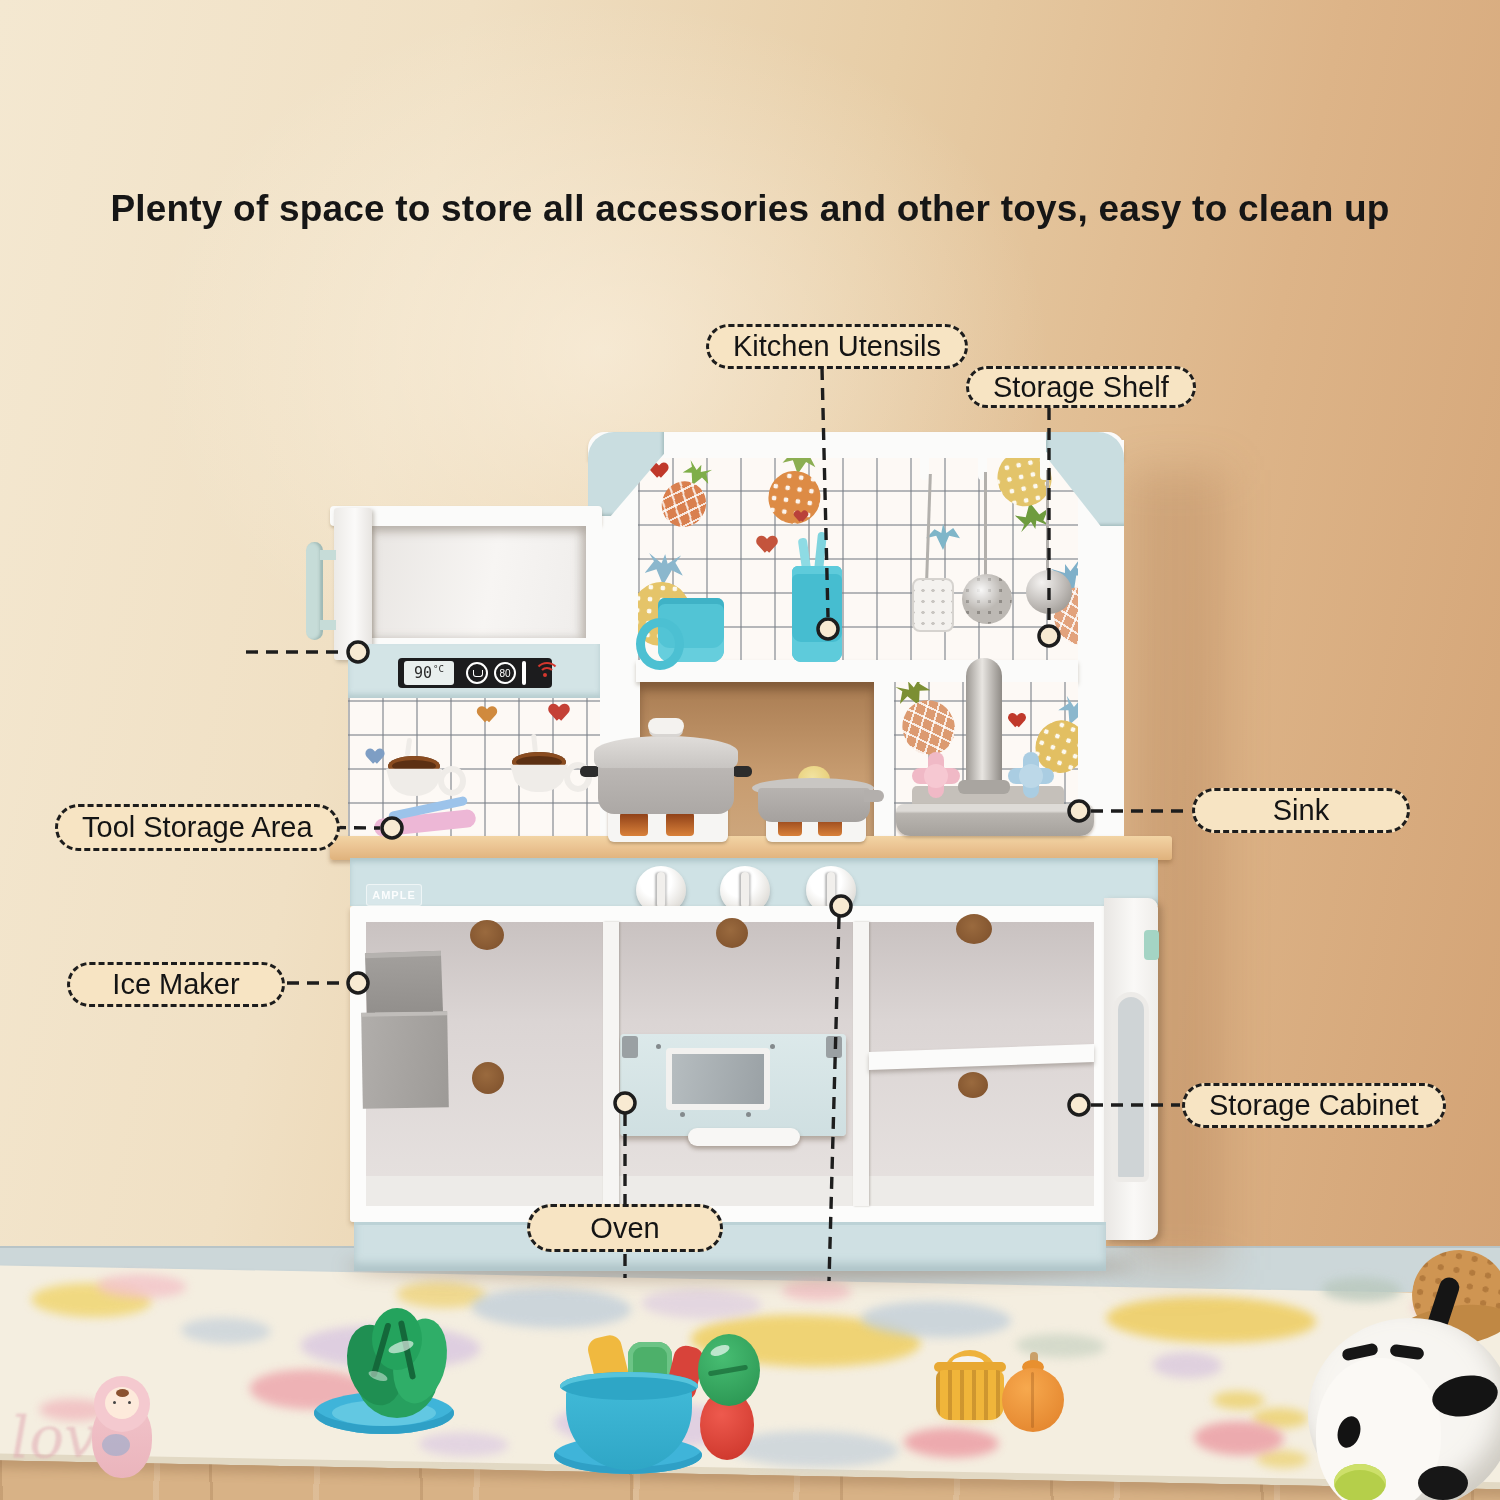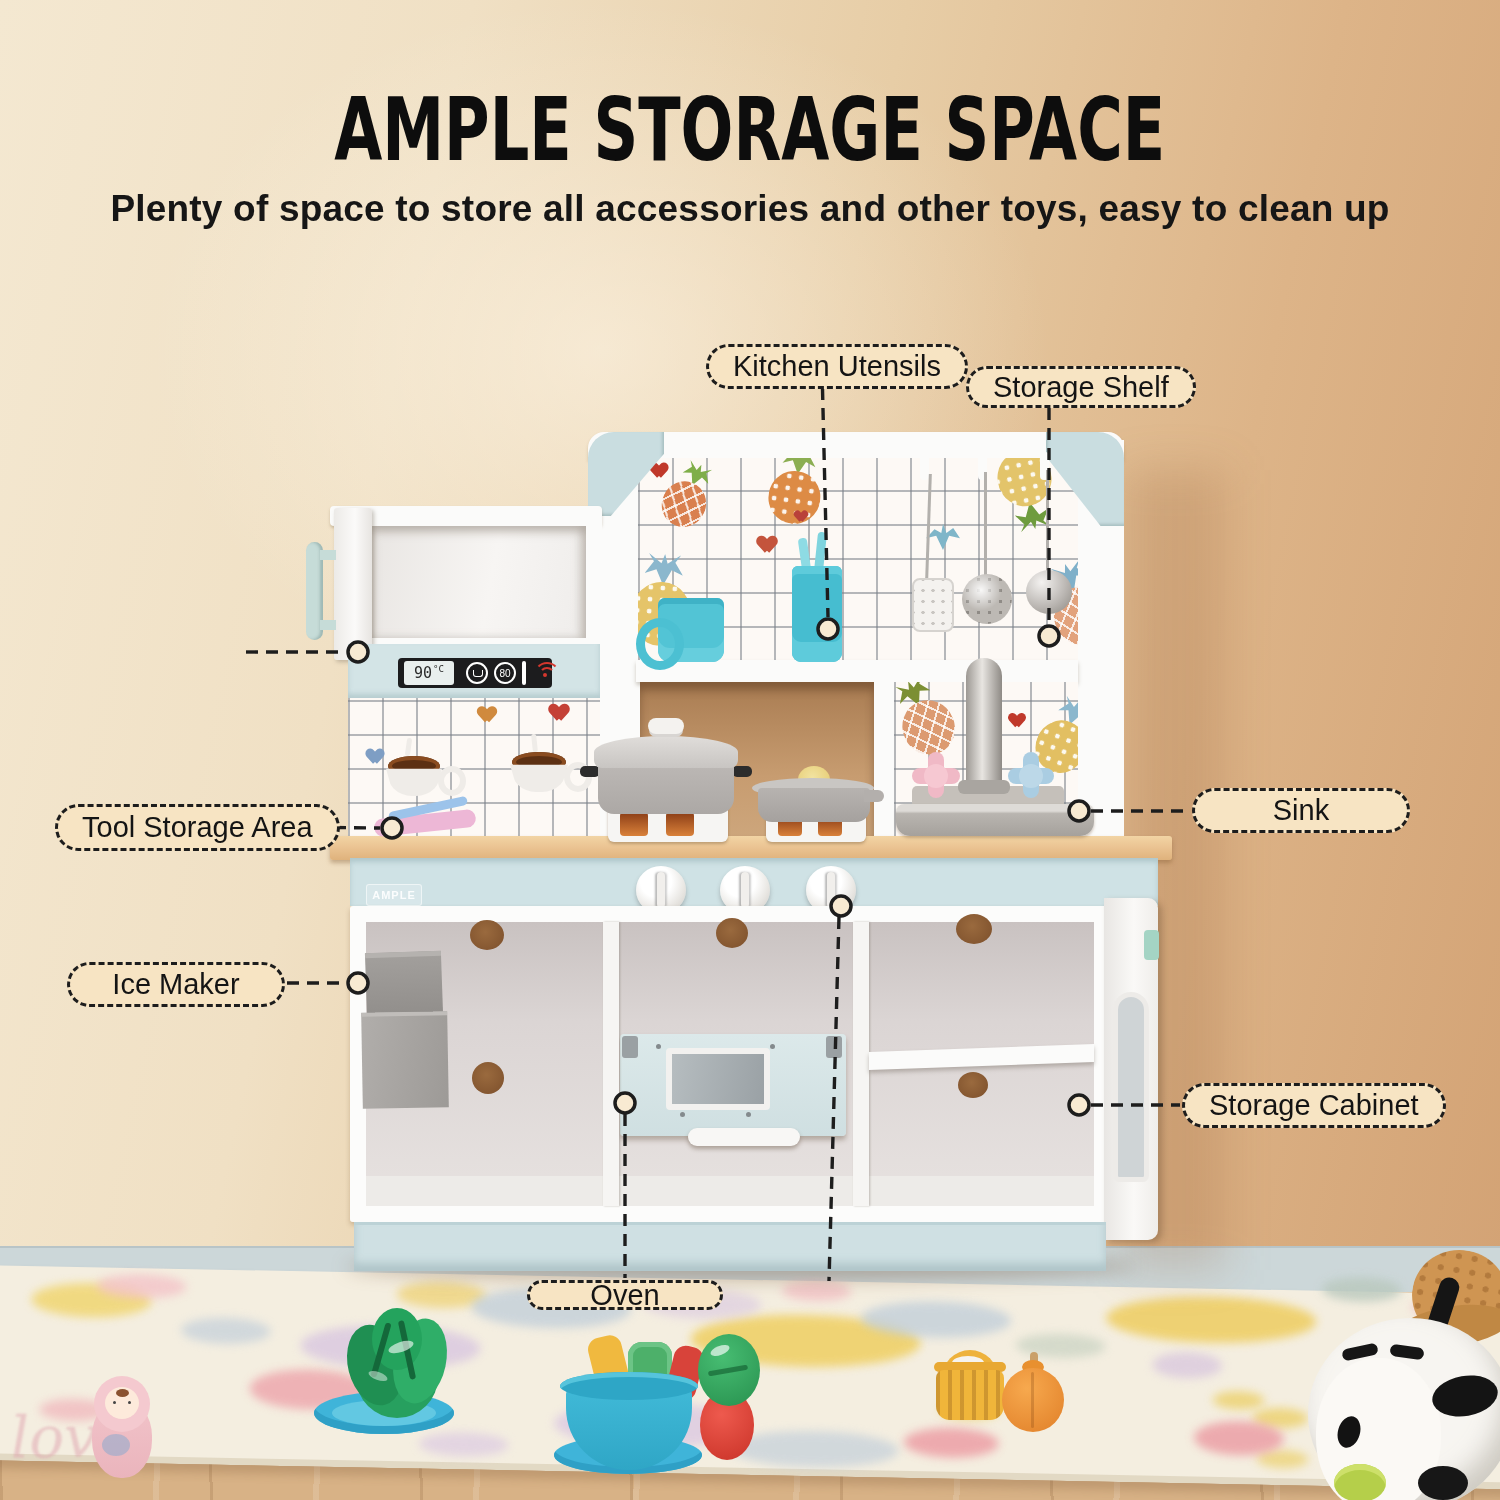--- a/index.html
+++ b/index.html
@@ -346,24 +346,23 @@
       <circle cx="358" cy="652" r="10"></circle>
       <circle cx="392" cy="828" r="10"></circle>
       <circle cx="358" cy="983" r="10"></circle>
       <circle cx="1079" cy="811" r="10"></circle>
       <circle cx="1079" cy="1105" r="10"></circle>
       <circle cx="625" cy="1103" r="10"></circle>
       <circle cx="841" cy="906" r="10"></circle>
     </g>
   </svg>
 
-  <div class="pill" style="left:706px;top:344px;">Kitchen Utensils</div>
+  <div class="pill" style="left:706px;top:324px;">Kitchen Utensils</div>
   <div class="pill" style="left:966px;top:366px;height:42px;">Storage Shelf</div>
   <div class="pill" style="left:55px;top:804px;height:47px;">Tool Storage Area</div>
   <div class="pill" style="left:67px;top:962px;min-width:218px;">Ice Maker</div>
   <div class="pill" style="left:1192px;top:788px;min-width:218px;">Sink</div>
   <div class="pill" style="left:1182px;top:1083px;">Storage Cabinet</div>
-  <div class="pill" style="left:527px;top:1280px;min-width:196px;height:30px;">Oven</div>
-
-  <div class="a title"><span>AMPLE STORAGE SPACE</span></div>
+  <div class="pill" style="left:527px;top:1204px;min-width:196px;height:48px;">Oven</div>
+
   <div class="a subtitle">Plenty of space to store all accessories and other toys, easy to clean up</div>
 
 </div>
 
 </body></html>

